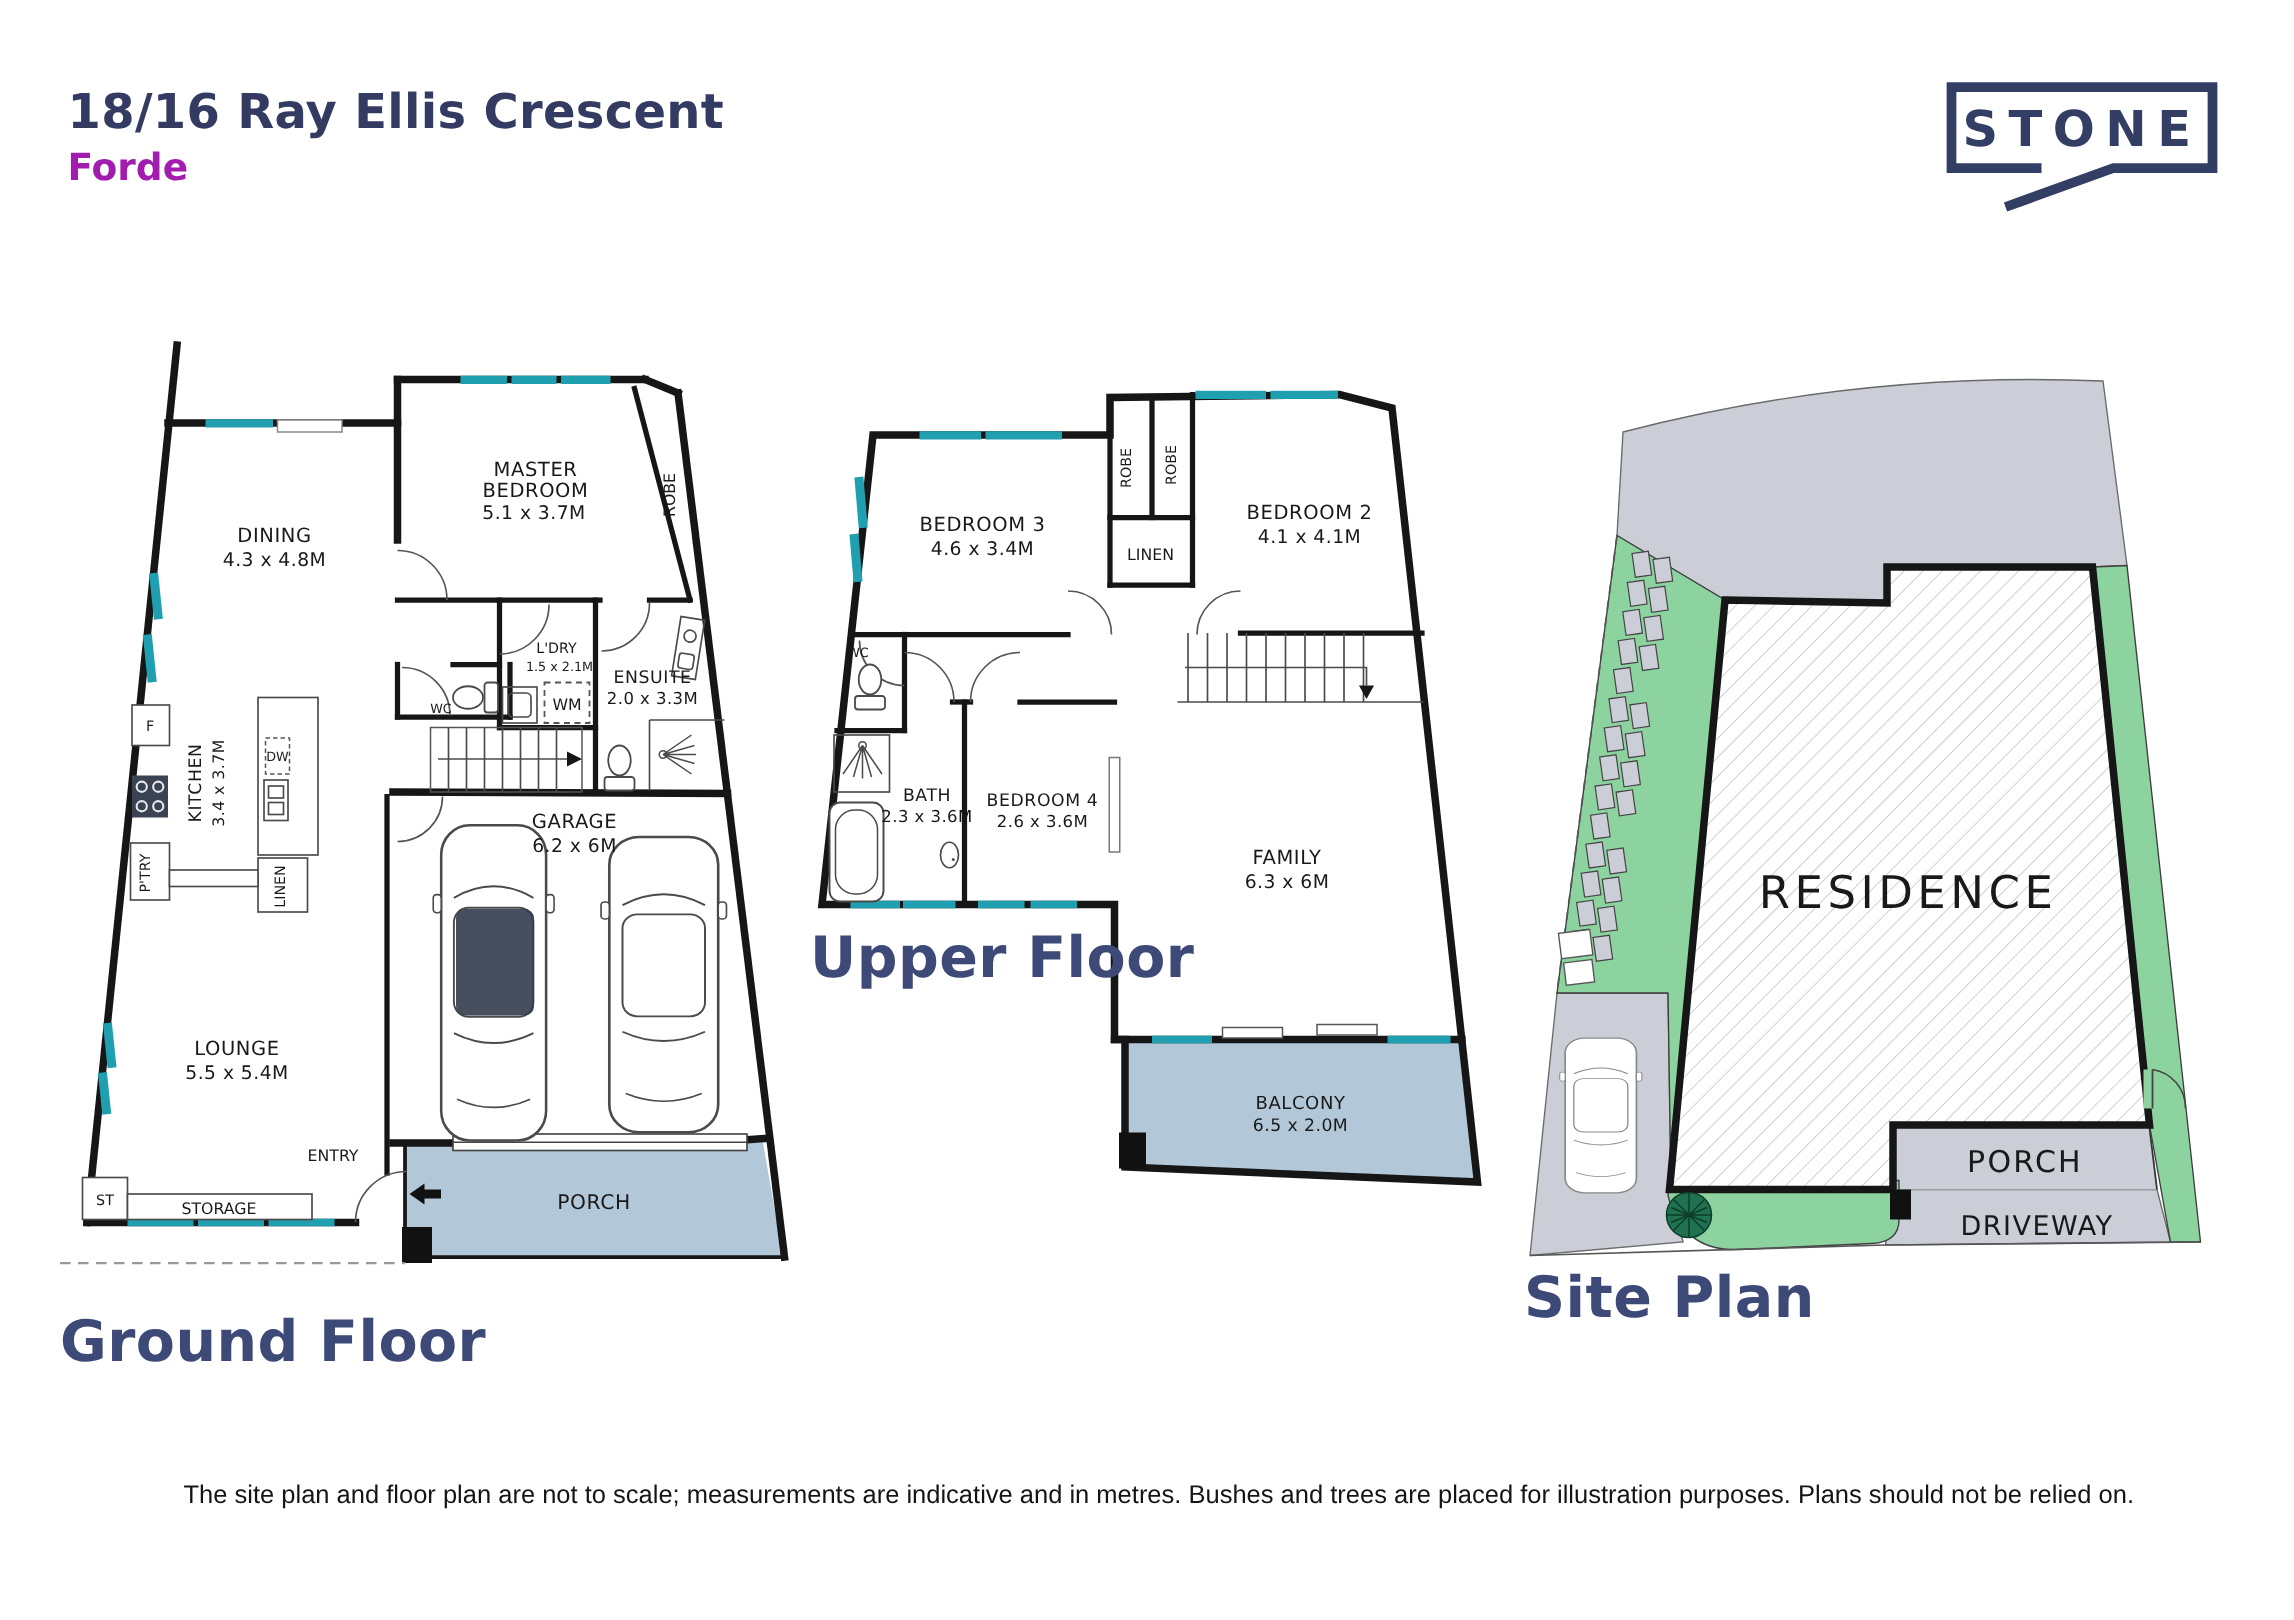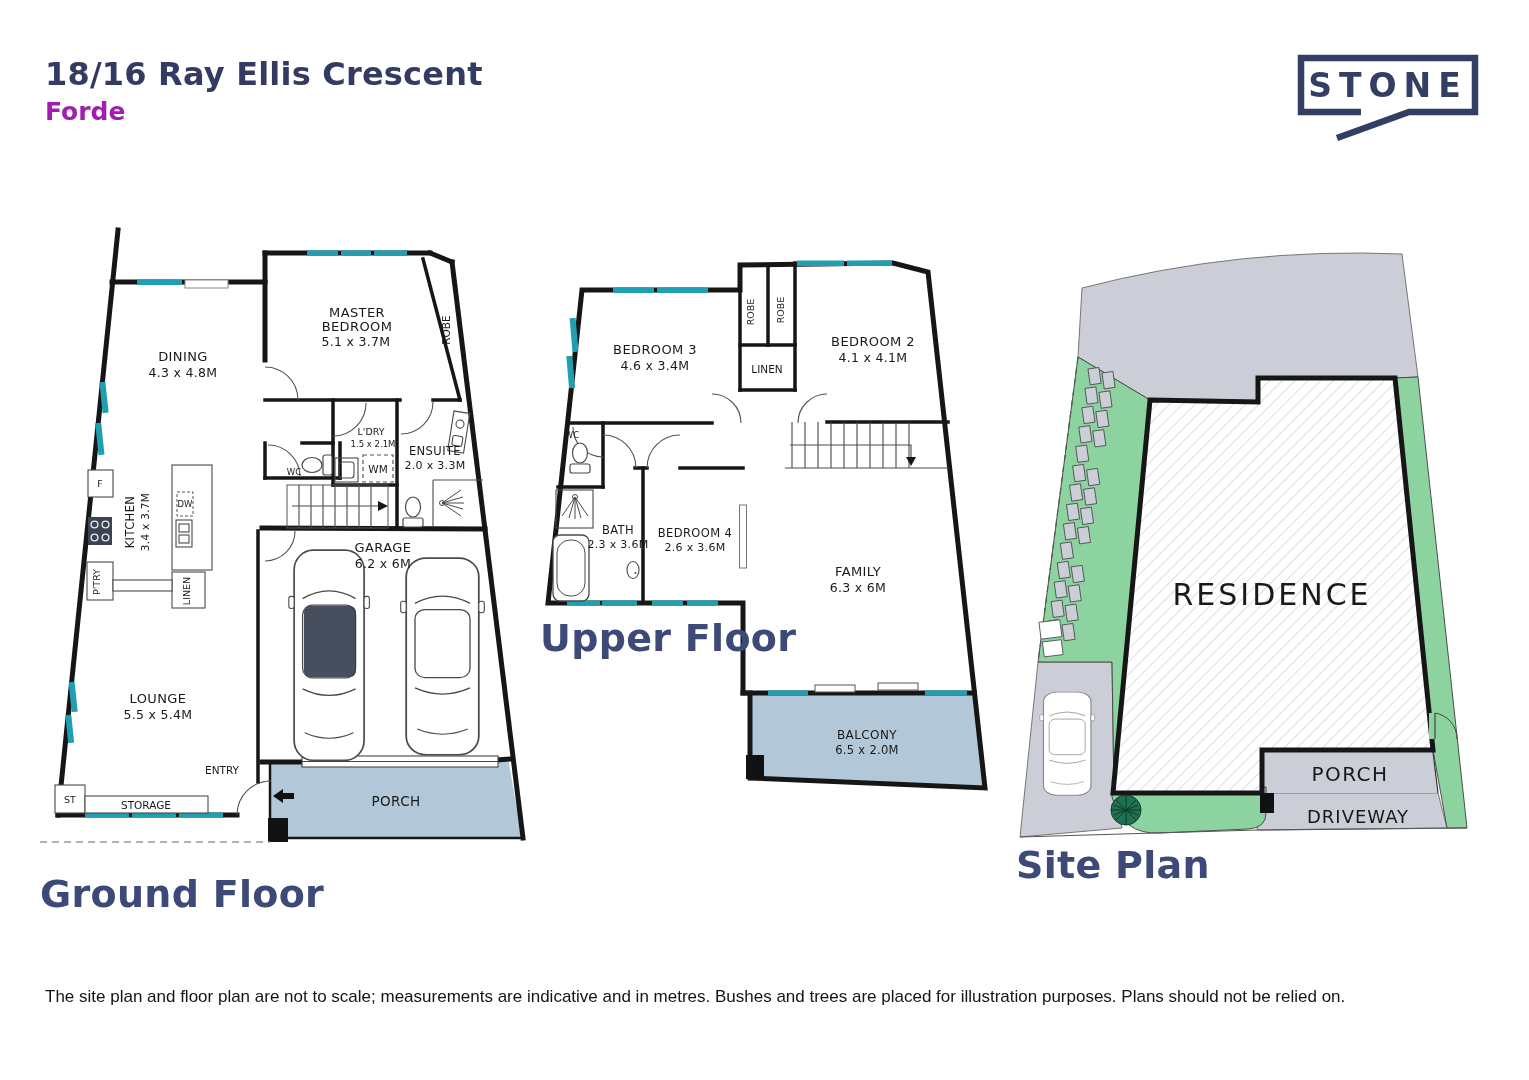--- a/index.html
+++ b/index.html
@@ -385,17 +385,17 @@
       <text x="262" y="360" style="font-size:30px;letter-spacing:3px;font-weight:500;">RESIDENCE</text>
       <text x="340" y="536" style="font-size:20px;letter-spacing:1.5px;font-weight:500;">PORCH</text>
       <text x="348" y="578" style="font-size:18px;letter-spacing:1px;font-weight:500;">DRIVEWAY</text>
     </g>
   </svg>
 
   <div class="abs floor-title" style="left:40px;top:843px;margin-top:29px;">Ground Floor</div>
   <div class="abs floor-title" style="left:540px;top:616px;">Upper Floor</div>
   <div class="abs floor-title" style="left:1016px;top:843px;text-align:right;">Site Plan</div>
 
-  <div class="abs disclaimer" style="left:45px;top:986px;">
+  <div class="abs disclaimer" style="left:45px;top:986px;text-align:center;">
     <div>The site plan and floor plan are not to scale; measurements are indicative and in metres. Bushes and trees are placed for illustration purposes. Plans should not be relied on.</div>
   </div>
 
 </div>
 
 </body></html>

